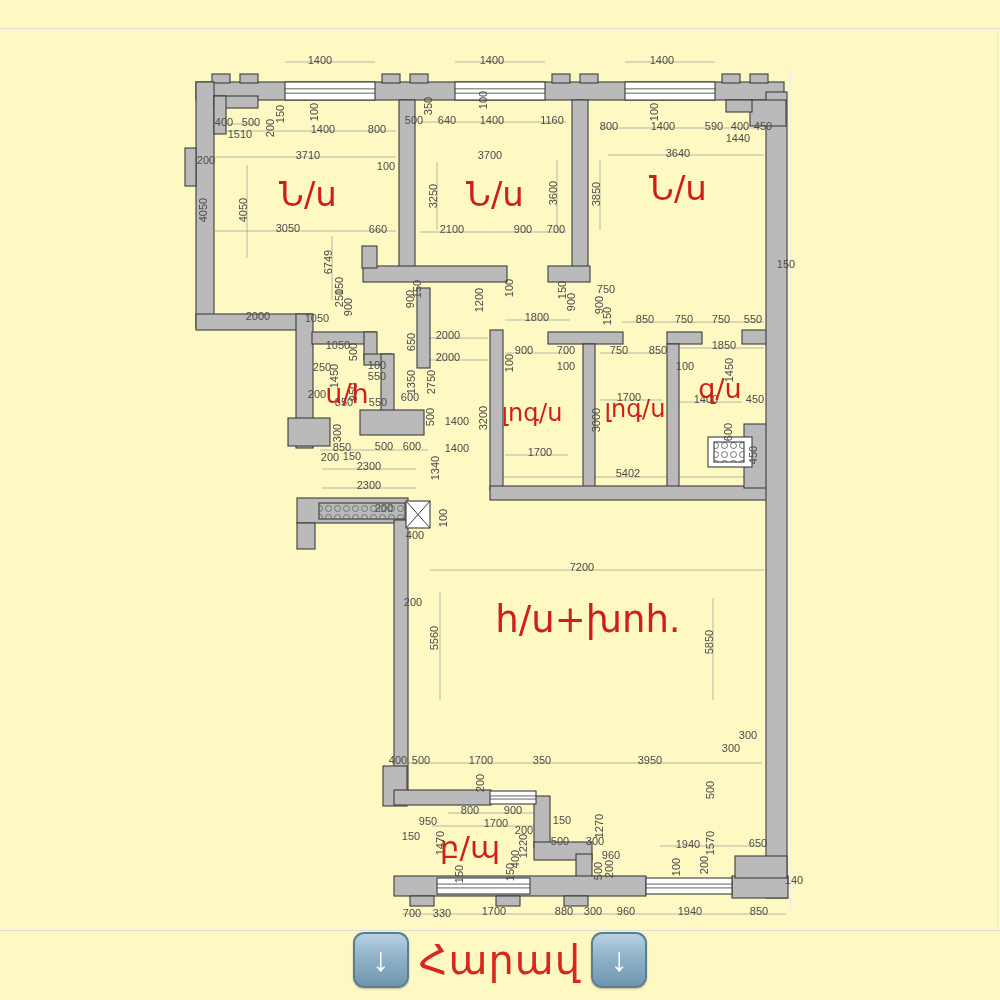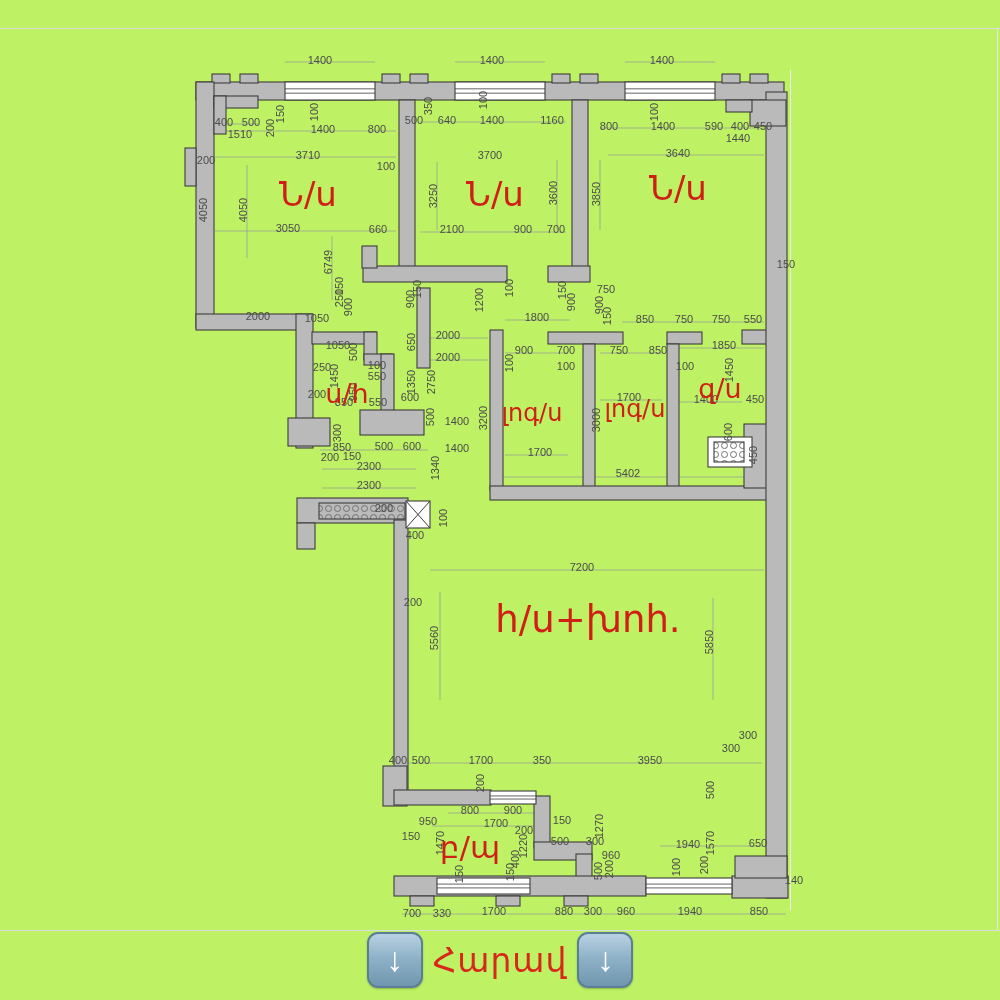--- a/index.html
+++ b/index.html
@@ -1,27 +1,27 @@
 <!DOCTYPE html>
 <html><head>
 <meta charset="utf-8">
 <style>
   html,body{margin:0;padding:0;width:1000px;height:1000px;background:#ffffff;overflow:hidden;
     font-family:"Liberation Sans",sans-serif;}
-  #stage{position:relative;width:1000px;height:1000px;background:#bef264;}
+  #stage{position:relative;width:1000px;height:1000px;background:#fef9c3;}
   .artifact{position:absolute;background:#dcdcdc;}
   svg text.dim{fill:#4b4b4b;font-family:"Liberation Sans",sans-serif;font-size:11px;}
   svg text.room{fill:#cf1f16;font-family:"DejaVu Sans",sans-serif;font-weight:500;}
   #caption{position:absolute;left:0;top:932px;width:1000px;display:flex;align-items:center;
     justify-content:center;gap:4px;}
   .arrow-box{width:52px;height:52px;border-radius:11px;border:2px solid #5a7e95;
     background:linear-gradient(180deg,#b9d2e2 0%,#8fb2c8 45%,#6f96ae 100%);
     display:flex;align-items:center;justify-content:center;box-shadow:0 1px 2px rgba(0,0,0,.25);}
   .arrow-glyph{color:#fff;font-size:34px;font-weight:bold;line-height:1;transform:translateY(-1px);}
-  #caption-text{color:#d8281c;font-size:33px;font-weight:500;letter-spacing:1px;
+  #caption-text{color:#d8281c;font-size:40px;font-weight:500;letter-spacing:1px;
     font-family:"DejaVu Sans",sans-serif;padding:0 6px;}
 </style>
 </head>
 <body>
 
 <div id="stage">
   <div class="artifact" style="left:0;top:28px;width:1000px;height:1px;"></div>
   <div class="artifact" style="left:0;top:930px;width:1000px;height:1px;"></div>
   <div class="artifact" style="left:997px;top:28px;width:1px;height:902px;background:#e4e4e4;"></div>
   <div class="artifact" style="left:790px;top:70px;width:1px;height:840px;background:#ededed;"></div>

